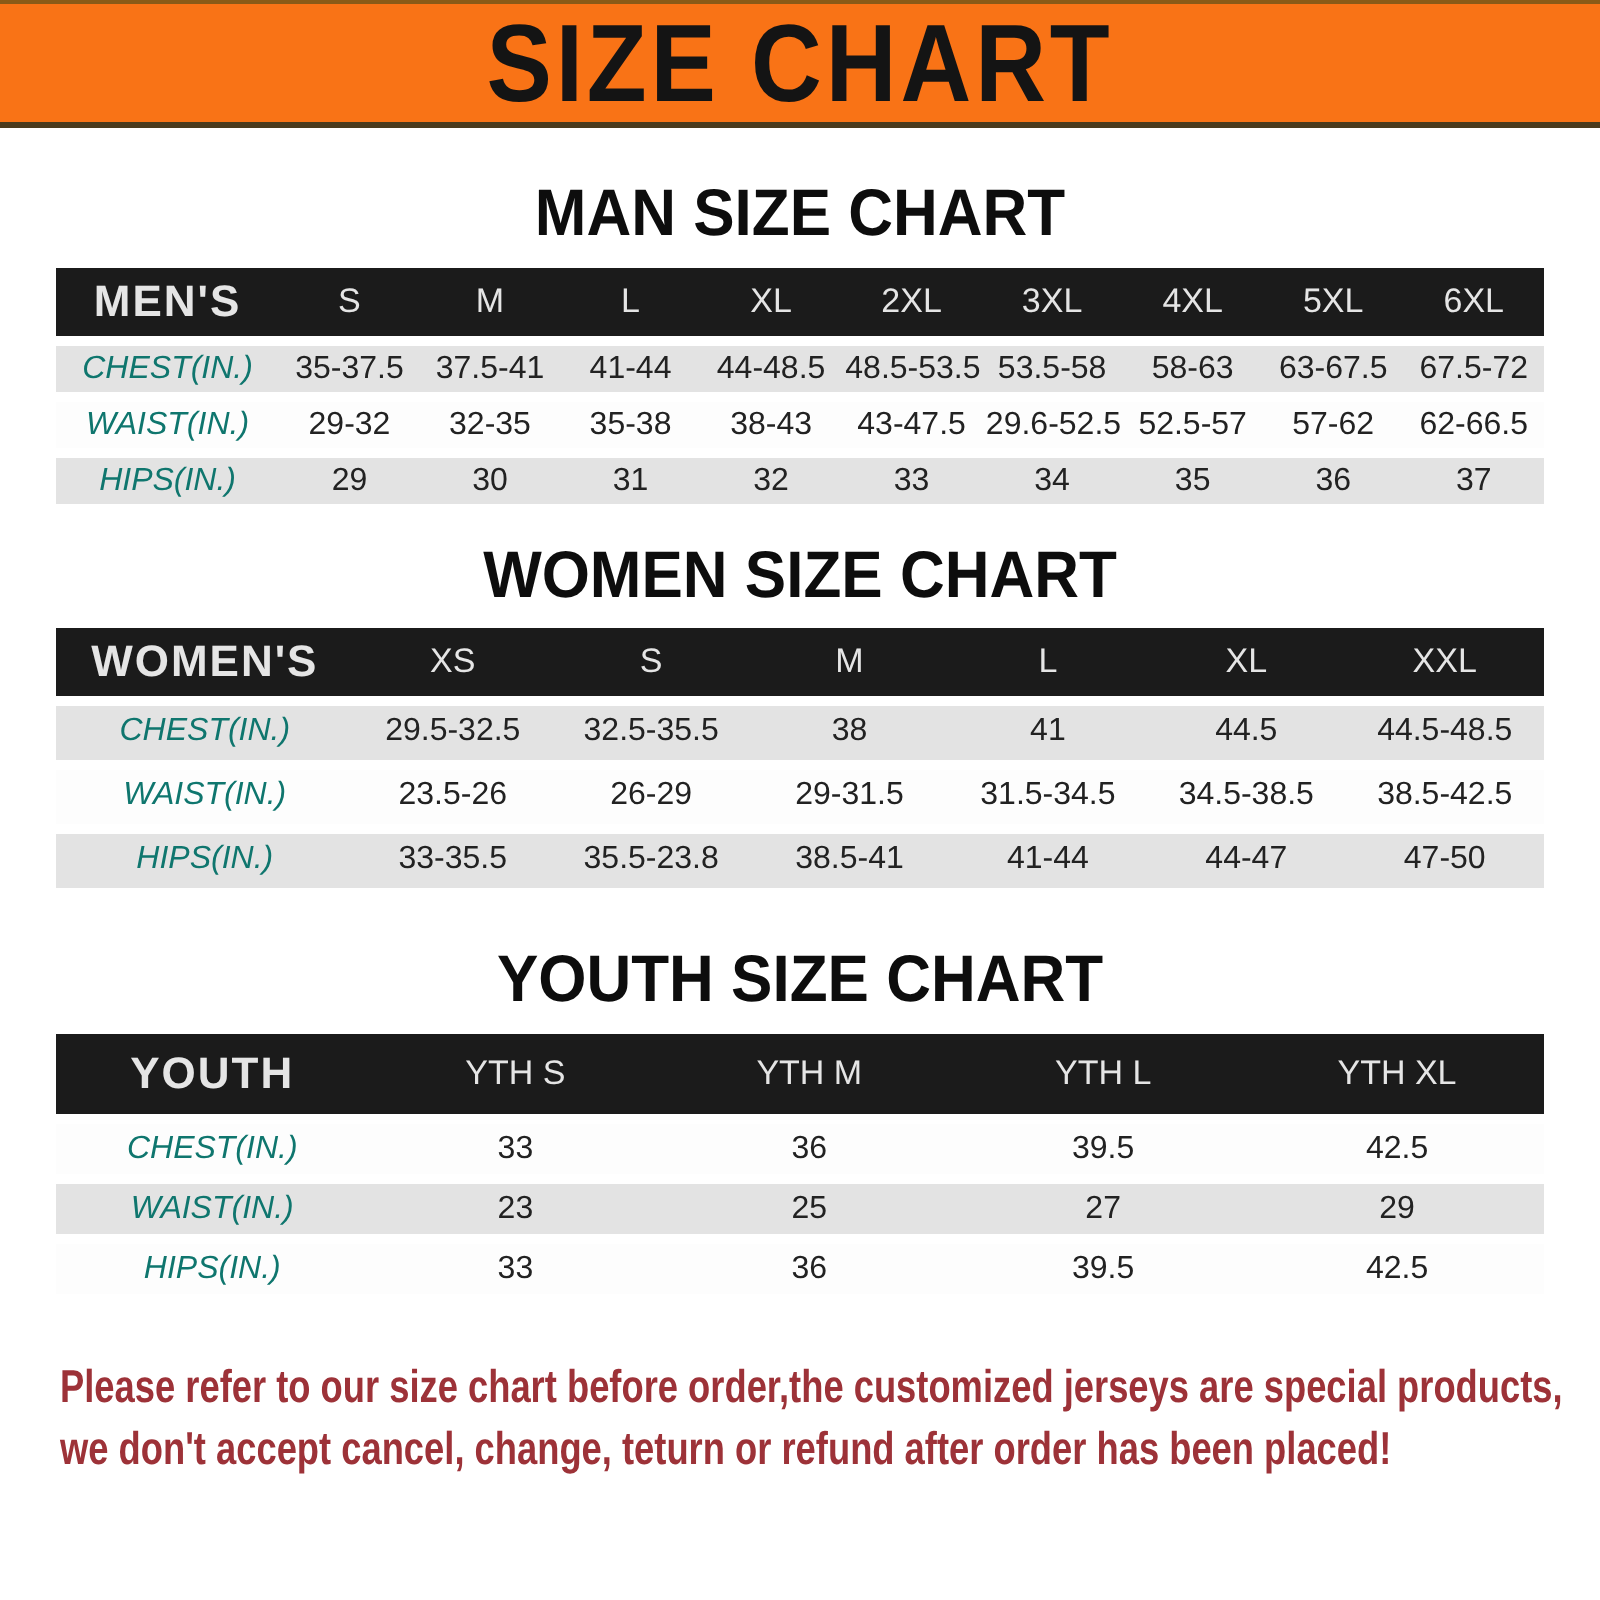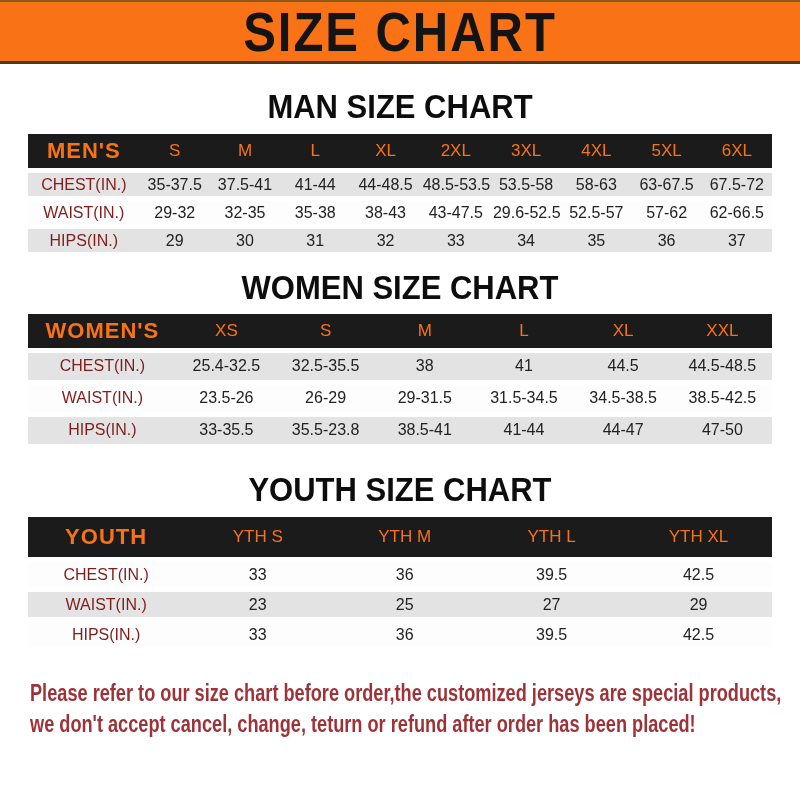--- a/index.html
+++ b/index.html
@@ -33,32 +33,32 @@
   table.size-table {
     width: 744px; margin: 0 auto;
     border-collapse: separate; border-spacing: 0 5px;
     table-layout: fixed;
   }
   table.size-table th, table.size-table td {
     text-align: center; vertical-align: middle;
     padding: 0 2px; overflow: hidden; white-space: nowrap;
   }
   thead th {
-    background: #1b1b1b; color: #f97316;
+    background: #1b1b1b; color: #e5e5e5;
     font-weight: normal; font-size: 17px;
   }
   thead th.corner {
     font-weight: bold; font-size: 22px; letter-spacing: 1px;
     text-align: center;
   }
   .s0-table thead th { height: 34px; }
   .s1-table thead th { height: 34px; }
   .s2-table thead th { height: 40px; margin-left: 14px; }
   tbody td { font-size: 16px; color: #222222; }
-  tbody td.row-label { font-size: 16px; color: #7f1d1d; }
+  tbody td.row-label { font-size: 16px; color: #0f766e; font-style: italic; }
   .s0-table tbody td { height: 23px; }
   .s1-table tbody td { height: 27px; }
   .s2-table tbody td { height: 25px; }
   tr.row-shaded td { background: #e3e3e3; }
   tr.row-plain td  { background: #fdfdfd; }
   .s0-table col.label-col { width: 15%; }
   .s1-table col.label-col { width: 20%; }
   .s2-table col.label-col { width: 21%; }
   .footer {
     margin: 26px 4px 0 30px;
@@ -162,21 +162,21 @@
           <th>S</th>
           <th>M</th>
           <th>L</th>
           <th>XL</th>
           <th>XXL</th>
         </tr>
       </thead>
       <tbody>
         <tr class="row-shaded">
           <td class="row-label">CHEST(IN.)</td>
-          <td>25.4-32.5</td>
+          <td>29.5-32.5</td>
           <td>32.5-35.5</td>
           <td>38</td>
           <td>41</td>
           <td>44.5</td>
           <td>44.5-48.5</td>
         </tr>
         <tr class="row-plain">
           <td class="row-label">WAIST(IN.)</td>
           <td>23.5-26</td>
           <td>26-29</td>

